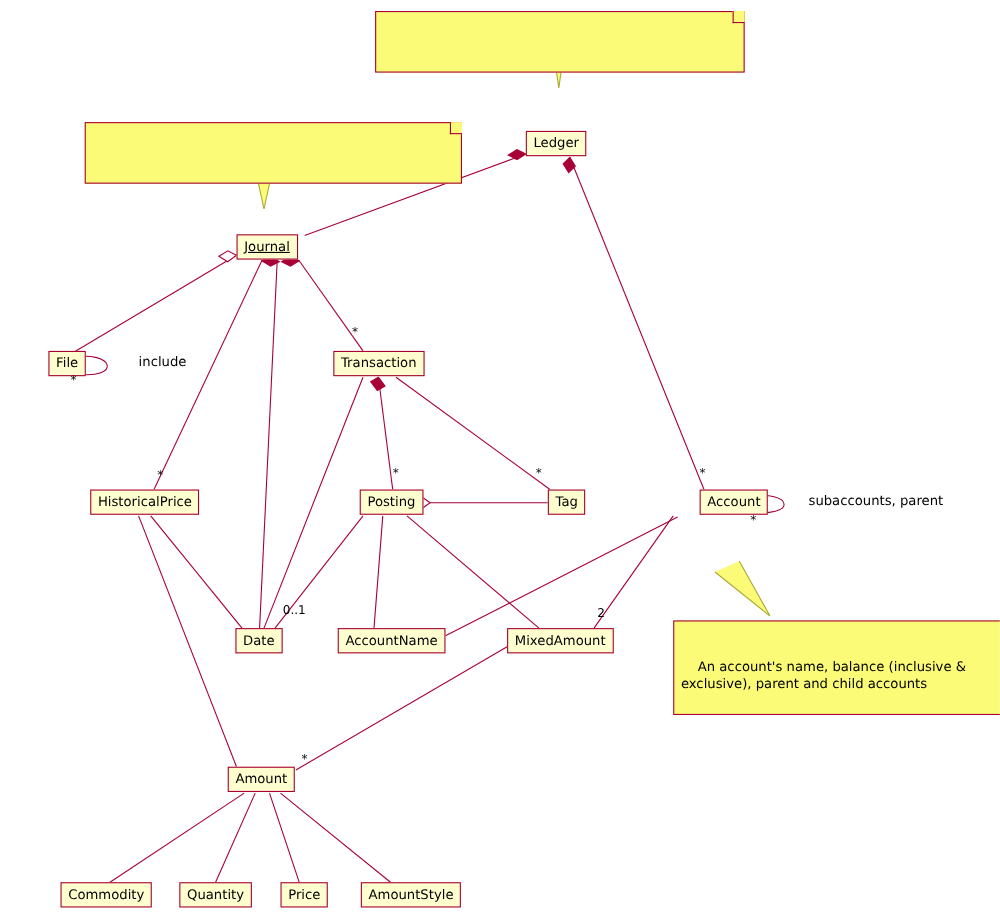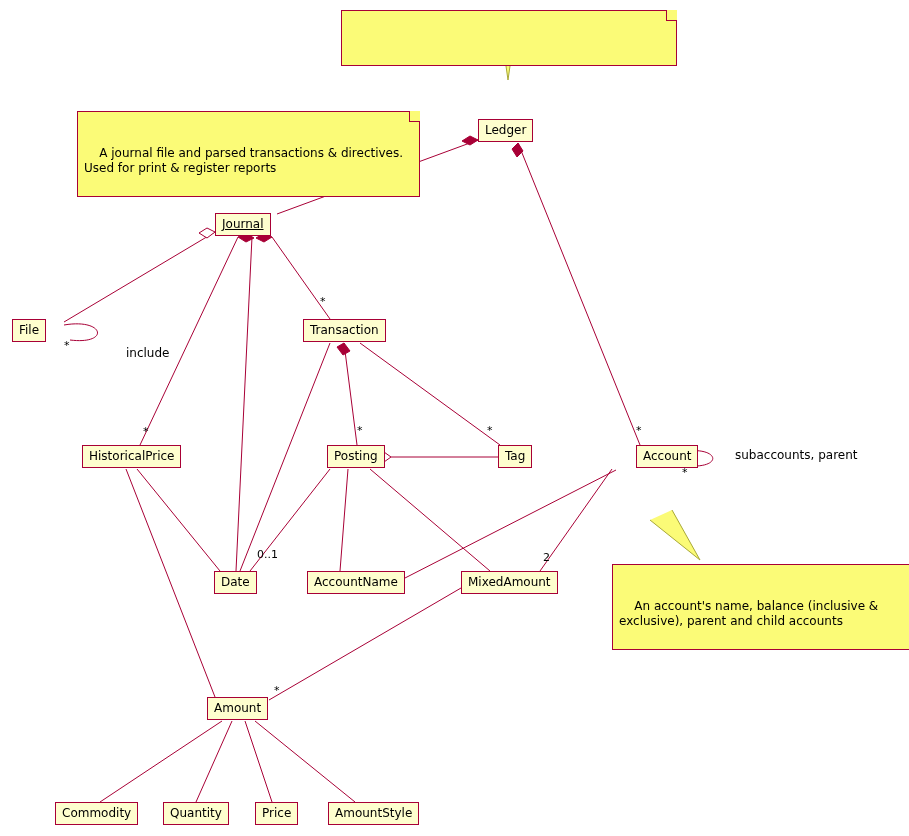--- a/index.html
+++ b/index.html
@@ -141,48 +141,46 @@
       <polygon points="679,452 672,447 665,452 672,457"></polygon>
     </g>
   </svg>
 
   <div class="note" style="left:341px; top:10px; width:336px;">
     <span class="fold"></span>
   </div>
 
   <div class="note" style="left:77px; top:111px; width:343px;">
     <span class="fold"></span>
-    <span>A journal file and parsed transactions &amp; directives.
-Used for print &amp; register reports</span>
   </div>
 
   <div class="note" style="left:612px; top:564px; width:326px;">
     <span class="fold"></span>
     <span>An account's name, balance (inclusive &amp;
 exclusive), parent and child accounts</span>
   </div>
 
   <div class="node" style="left:478px; top:119px;">Ledger</div>
   <div class="node" style="left:215px; top:213px;text-decoration:underline;">Journal</div>
-  <div class="node" style="left:12px; top:319px;">File</div>
+  <div class="node" style="left:44px; top:319px;">File</div>
   <div class="node" style="left:303px; top:319px;">Transaction</div>
   <div class="node" style="left:82px; top:445px;">HistoricalPrice</div>
   <div class="node" style="left:327px; top:445px;">Posting</div>
   <div class="node" style="left:498px; top:445px;">Tag</div>
   <div class="node" style="left:636px; top:445px;">Account</div>
   <div class="node" style="left:214px; top:571px;">Date</div>
   <div class="node" style="left:307px; top:571px;">AccountName</div>
   <div class="node" style="left:461px; top:571px;">MixedAmount</div>
   <div class="node" style="left:207px; top:697px;">Amount</div>
   <div class="node" style="left:55px; top:802px;">Commodity</div>
   <div class="node" style="left:163px; top:802px;">Quantity</div>
   <div class="node" style="left:255px; top:802px;">Price</div>
   <div class="node" style="left:328px; top:802px;">AmountStyle</div>
 
-  <div class="lbl" style="left:126px; top:322px;margin-top:24px;">include</div>
+  <div class="lbl" style="left:126px; top:322px;">include</div>
   <div class="lbl" style="left:735px; top:448px;">subaccounts, parent</div>
 
   <div class="mult" style="left:64px; top:339px;">*</div>
   <div class="mult" style="left:320px; top:295px;">*</div>
   <div class="mult" style="left:143px; top:425px;">*</div>
   <div class="mult" style="left:357px; top:424px;">*</div>
   <div class="mult" style="left:487px; top:424px;">*</div>
   <div class="mult" style="left:636px; top:424px;">*</div>
   <div class="mult" style="left:682px; top:466px;">*</div>
   <div class="mult" style="left:257px; top:548px;">0..1</div>

